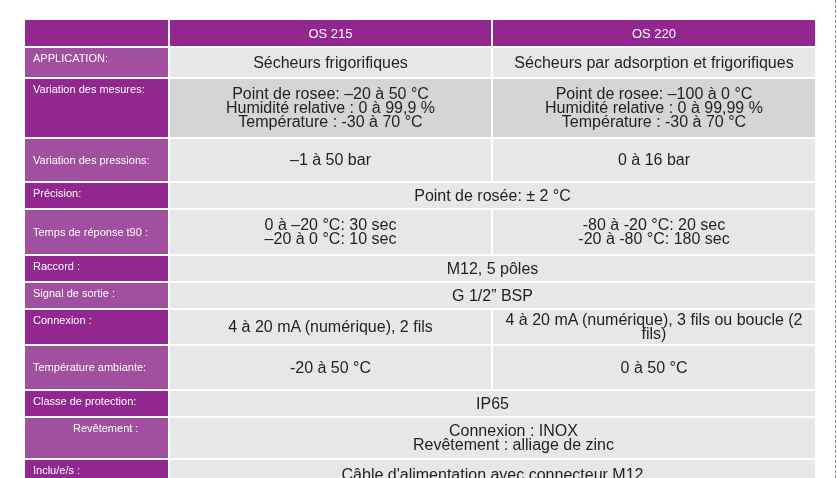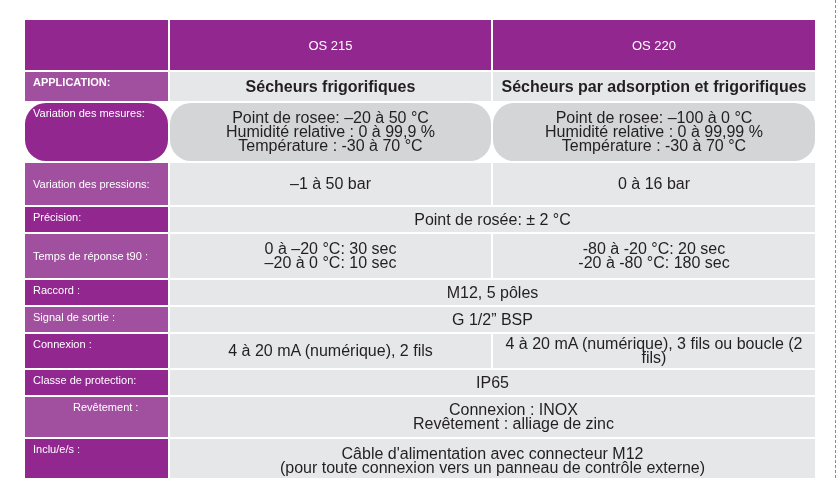--- a/index.html
+++ b/index.html
@@ -14,37 +14,37 @@
   table.spec {
     position: absolute; left: 25px; top: 20px;
     width: 790px; border-collapse: separate; border-spacing: 2px;
     margin: -2px; table-layout: fixed;
   }
   table.spec col.c-label { width: 143px; }
   table.spec col.c-v1 { width: 321px; }
   table.spec col.c-v2 { width: 322px; }
   th.hdr {
     background: #92278f; color: #ffffff; font-weight: normal;
-    font-size: 13px; height: 26px; padding: 12px; text-align: center;
+    font-size: 13px; height: 26px; padding: 0; text-align: center;
   }
   th.hdr.corner { background: #92278f; }
   td.label {
     color: #ffffff; font-size: 11px; line-height: 13px;
     padding: 4px 8px; vertical-align: top; text-align: left;
   }
   td.label.dark { background: #92278f; }
   td.label.light { background: #a1509f; }
   td.val {
     background: #e6e7e8; color: #231f20; font-size: 16px; line-height: 14px;
     text-align: center; vertical-align: middle; padding: 3px 6px;
   }
   td.val.grey { background: #d3d5d7; }
   td.val .line { display: block; }
-  tr.r-app td { height: 21px; font-weight: bold; }
-  tr.r-mes td { height: 50px; border-radius: 21px; }
+  tr.r-app td { height: 21px; }
+  tr.r-mes td { height: 50px; }
   tr.r-press td { height: 34px; }
   tr.r-prec td { height: 17px; }
   tr.r-temps td { height: 36px; }
   tr.r-racc td { height: 17px; margin-top: 19px; }
   tr.r-sig td { height: 17px; }
   tr.r-conn td { height: 17px; }
   tr.r-tamb td { height: 35px; }
   tr.r-class td { height: 17px; }
   tr.r-rev td { height: 32px; padding-left: 48px; }
   tr.r-incl td { height: 35px; }
@@ -132,20 +132,29 @@
     </tr>
     <tr class="r-conn">
       <td class="label dark">Connexion :</td>
       <td class="val">
           <span class="line">4 à 20 mA (numérique), 2 fils</span>
         </td>
       <td class="val">
           <span class="line">4 à 20 mA (numérique), 3 fils ou boucle (2 fils)</span>
         </td>
     </tr>
+    <tr class="r-tamb">
+      <td class="label light">Température ambiante:</td>
+      <td class="val">
+          <span class="line">-20 à 50 °C</span>
+        </td>
+      <td class="val">
+          <span class="line">0 à 50 °C</span>
+        </td>
+    </tr>
     <tr class="r-class">
       <td class="label dark">Classe de protection:</td>
       <td class="val" colspan="2">
           <span class="line">IP65</span>
         </td>
     </tr>
     <tr class="r-rev">
       <td class="label light">Revêtement :</td>
       <td class="val" colspan="2">
         <span class="line">Connexion : INOX</span>

